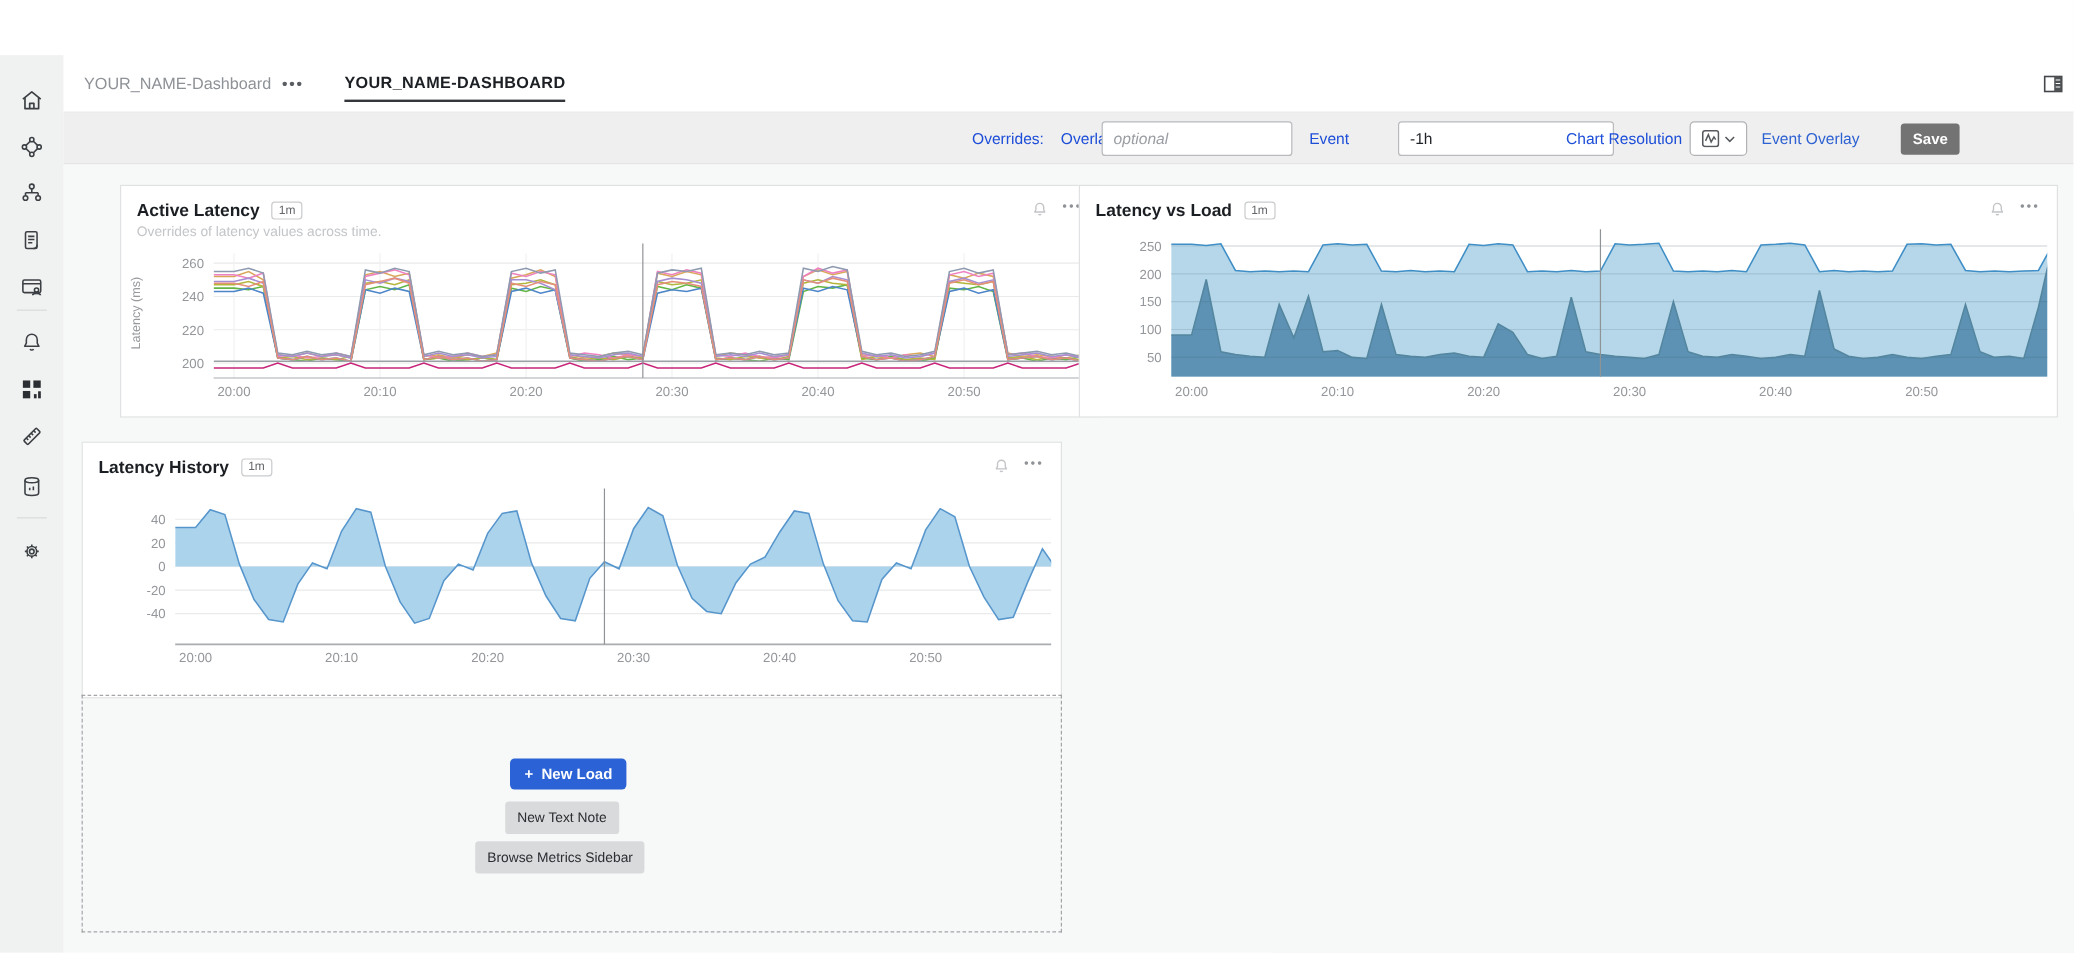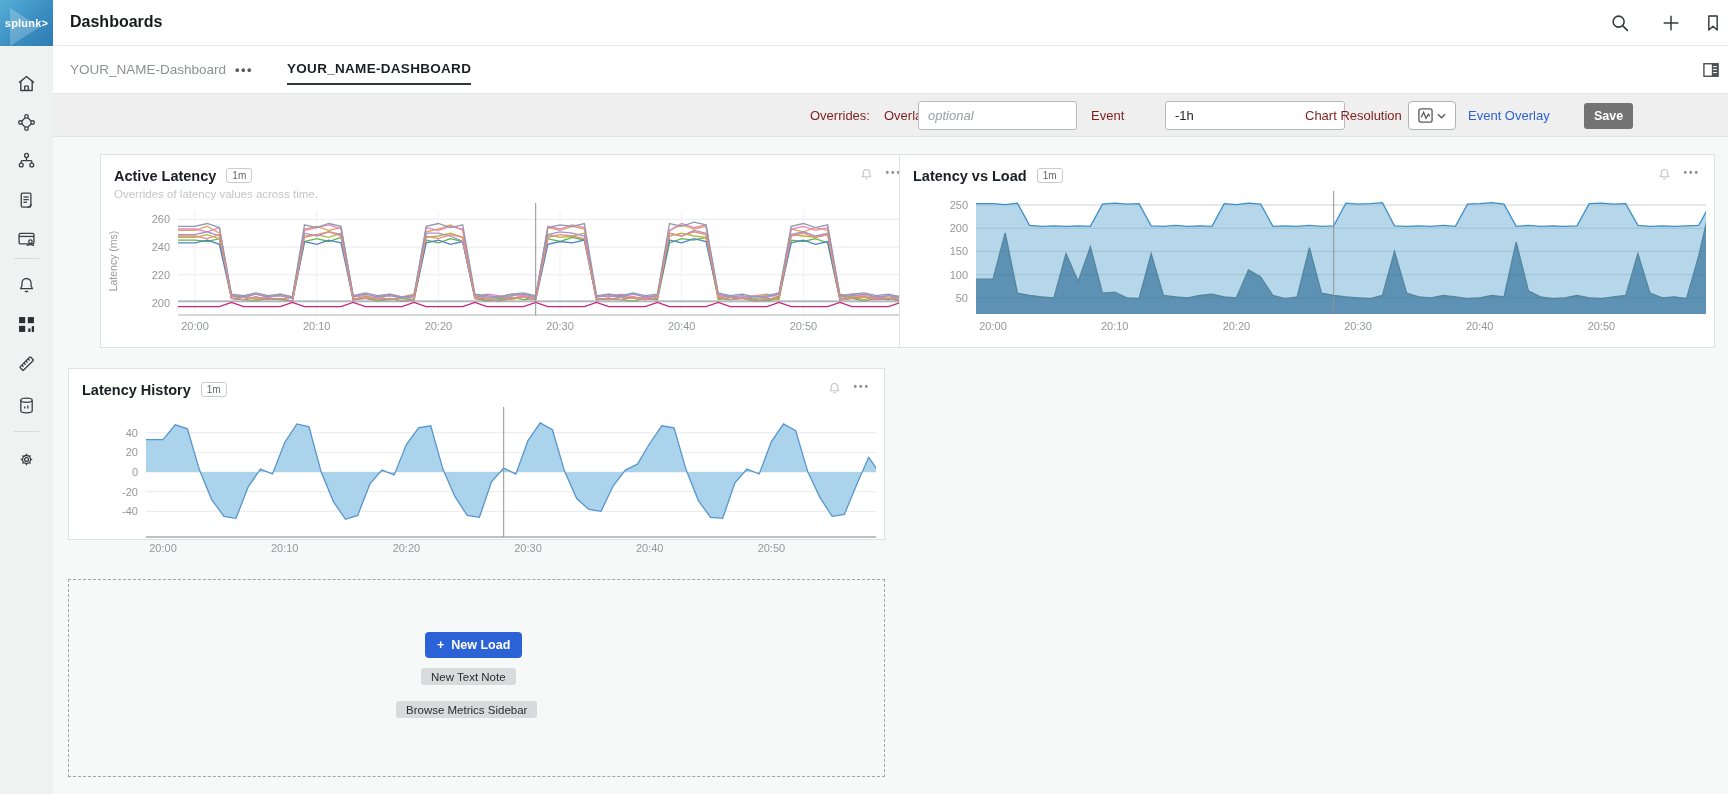--- a/index.html
+++ b/index.html
@@ -17,21 +17,21 @@
 
   
   #crumbrow { left:53px; top:46px; width:1675px; height:48px; background:#fff; border-bottom:1px solid #e6e7e8; }
   #group-name { left:17px; top:16px; font-size:13.5px; color:#8e9196; }
   #group-menu { left:178px; top:12px; font-size:13px; color:#5a5d61; letter-spacing:1.5px; font-weight:bold; cursor:pointer; padding:4px; }
   #dash-tab { left:234px; top:15px; font-size:13.5px; color:#1c1f23; font-weight:bold; letter-spacing:.3px; padding-bottom:7px; border-bottom:2px solid #33373b; cursor:pointer; }
   #panel-toggle { left:1644px; top:10px; width:28px; height:28px; display:flex; align-items:center; justify-content:center; cursor:pointer; }
 
   
   #toolbar { left:53px; top:94px; width:1675px; height:43px; background:#efefef; border-bottom:1px solid #e2e2e2; }
-  .tb-label { top:14px; font-size:13px; color:#7f1d1d; }
+  .tb-label { top:14px; font-size:13px; color:#1d4ed8; }
   .tb-input { top:7px; height:29px; border:1px solid #b8babd; border-radius:3px; background:#fff; font-size:13px; color:#1f2226; padding:0 9px; outline:none; }
   .tb-input::placeholder { font-style:italic; color:#9a9da2; }
   #res-drop { left:1355px; top:7px; width:48px; height:29px; background:#fff; border:1px solid #b0b2b5; border-radius:4px; display:flex; align-items:center; justify-content:center; gap:4px; cursor:pointer; }
   #event-overlay { left:1415px; top:14px; font-size:13px; color:#2d62d2; cursor:pointer; }
   .blue-btn { top:9px; height:26px; background:#737373; color:#fff; font-size:12.5px; font-weight:bold; border:none; border-radius:3px; cursor:pointer; padding:0 10px; }
 
   
   #sidebar { left:0; top:46px; width:53px; height:748px; background:#f0f1f1; }
   .side-item { left:0; width:53px; height:38px; display:flex; align-items:center; justify-content:center; cursor:pointer; }
   .side-div { left:14px; width:25px; height:1px; background:#d9dadc; }
@@ -49,53 +49,29 @@
   svg text.tick { font-size:11px; fill:#94979b; font-family:"Liberation Sans",sans-serif; }
   svg line.grid { stroke:#e9eaeb; stroke-width:1; }
   svg line.vgrid { stroke:#f0f1f2; stroke-width:1; }
   svg line.gridtop { stroke:rgba(60,85,105,.16); stroke-width:1; }
   svg line.axis { stroke:#a9acb0; }
   svg line.cursor { stroke:#909396; stroke-width:1; }
 
   
   #dropzone { left:15px; top:442px; width:817px; height:198px; border:1px dashed #a3a5a8; }
   #new-chart-btn { position:absolute; left:356px; top:52px; height:26px; background:#2b63d6; color:#fff; font-size:12.5px; font-weight:bold; border:none; border-radius:4px; padding:0 12px; cursor:pointer; }
-  .gray-btn { position:absolute; background:#d9dadb; border:none; border-radius:3px; font-size:11.5px; color:#2a2d31; padding:0 10px; height:17px; cursor:pointer; }
+  .gray-btn { position:absolute; background:#d9dadb; border:none; border-radius:3px; font-size:11.5px; color:#2a2d31; padding:0 10px; height:27px; cursor:pointer; }
   #new-note-btn { left:352px; top:88px; }
   #browse-btn { left:327px; top:121px; }
 </style>
 </head>
 <body>
 
 <div id="stage">
 
-  <div id="topbar" class="abs">
-    <div id="logo" class="abs">
-      <div class="tri"></div>
-      <span>splunk&gt;</span>
-    </div>
-    <div id="page-title" class="abs">Dashboards</div>
-    <div class="topbar-btn abs" style="left:1605px;">
-      <svg width="22" height="22" viewBox="0 0 24 24">
-          <circle cx="10.5" cy="10.5" r="6" fill="none" stroke="#33373b" stroke-width="1.7"></circle>
-          <line x1="15" y1="15" x2="20" y2="20" stroke="#33373b" stroke-width="1.9" stroke-linecap="round"></line>
-        </svg>
-    </div>
-    <div class="topbar-btn abs" style="left:1656px;">
-      <svg width="22" height="22" viewBox="0 0 24 24">
-          <line x1="12" y1="4" x2="12" y2="20" stroke="#33373b" stroke-width="1.6"></line>
-          <line x1="4" y1="12" x2="20" y2="12" stroke="#33373b" stroke-width="1.6"></line>
-        </svg>
-    </div>
-    <div class="topbar-btn abs" style="left:1698px;">
-      <svg width="20" height="20" viewBox="0 0 24 24">
-          <path d="M7 3.5 h10 V20.5 l-5 -4.5 l-5 4.5 Z" fill="none" stroke="#33373b" stroke-width="1.7" stroke-linejoin="round"></path>
-        </svg>
-    </div>
-  </div>
 
   <div id="sidebar" class="abs">
     <div class="side-item abs" style="top:18px;">
       <svg width="21" height="21" viewBox="0 0 24 24" fill="none" stroke="#3c4044" stroke-width="1.6" stroke-linejoin="round">
           <path d="M3.5 11 L12 4 L20.5 11"></path>
           <path d="M5.5 9.5 V20 H18.5 V9.5"></path>
           <path d="M10 20 V15 H14 V20"></path>
         </svg>
     </div>
     <div class="side-item abs" style="top:57px;">
@@ -322,21 +298,21 @@
           <text class="tick" x="68" y="120.8" text-anchor="end">50</text>
           <text class="tick" x="93.0" y="149" text-anchor="middle">20:00</text>
           <text class="tick" x="214.7" y="149" text-anchor="middle">20:10</text>
           <text class="tick" x="336.4" y="149" text-anchor="middle">20:20</text>
           <text class="tick" x="458.0" y="149" text-anchor="middle">20:30</text>
           <text class="tick" x="579.7" y="149" text-anchor="middle">20:40</text>
           <text class="tick" x="701.4" y="149" text-anchor="middle">20:50</text>
         </svg>
     </div>
 
-    <div class="card" style="left:15px; top:231px; width:817px; height:172px;">
+    <div class="card" style="left:15px; top:231px; width:817px; height:214px;">
       <div class="card-head">
         <span class="card-title">Latency History</span><span class="badge">1m</span>
       </div>
       <div class="head-ico" style="right:42px;">
         <svg width="15" height="15" viewBox="0 0 24 24" fill="none" stroke="#c2c4c7" stroke-width="1.8" stroke-linejoin="round">
             <path d="M12 4 a5.2 5.2 0 0 1 5.2 5.2 V12.5 L18.8 15.5 H5.2 L6.8 12.5 V9.2 A5.2 5.2 0 0 1 12 4 Z"></path>
             <path d="M10.4 18 a1.7 1.7 0 0 0 3.2 0"></path>
           </svg>
       </div>
       <div class="head-ico dots" style="right:14px;">•••</div>

